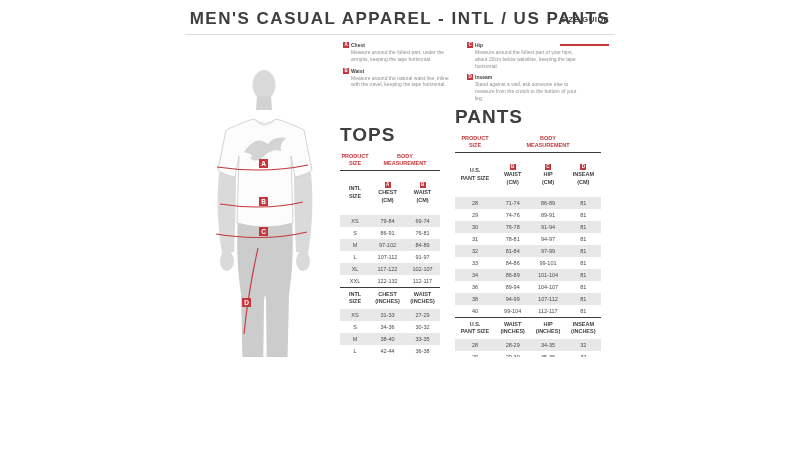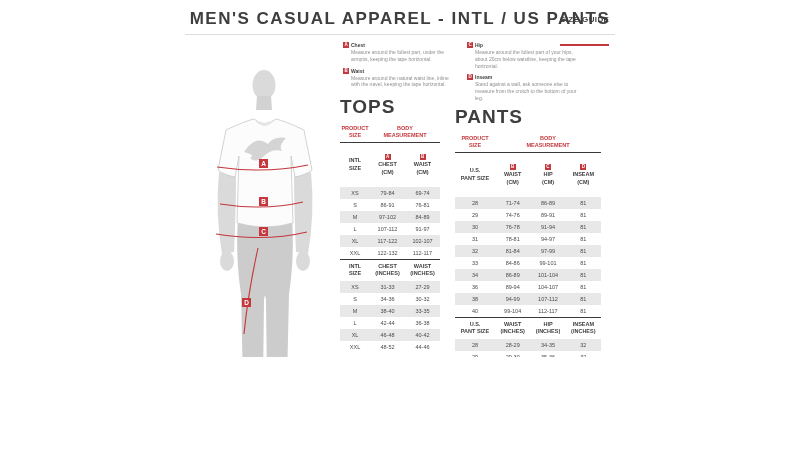--- a/index.html
+++ b/index.html
@@ -29,21 +29,21 @@
   .htm-col { width:112px; }
   .htm-item { margin-bottom:5px; }
   .htm-item-head { display:flex; align-items:center; gap:2px; font-size:5px; font-weight:bold; color:#3e3e3e; }
   .htm-desc { font-size:5px; color:#8f8f8f; line-height:1.35; margin:1px 0 0 8px; }
   .lbox {
     display:inline-block; width:6px; height:6px; background:#c4373c; color:#fff;
     font-size:4.5px; font-weight:bold; text-align:center; line-height:6px; flex:0 0 6px;
   }
 
   
-  .tops  { position:absolute; left:340px; top:96px; width:100px; }
+  .tops  { position:absolute; left:340px; top:124px; width:100px; }
   .pants { position:absolute; left:455px; top:106px; width:146px; }
   .section-heading { font-size:19px; font-weight:bold; letter-spacing:1px; color:#3e3e3e; margin-bottom:5px; }
   table { border-collapse:collapse; width:100%; table-layout:fixed; }
   th, td { text-align:center; vertical-align:middle; }
   th { white-space:pre-line; }
   .red-row th {
     color:#c4373c; font-size:5.5px; font-weight:bold; line-height:1.3;
     padding:2px 0 3px; border-bottom:1px solid #3a3a3a;
   }
   .sub-row th { font-size:5.5px; font-weight:bold; color:#3e3e3e; line-height:1.3; padding:3px 0 4px; }

